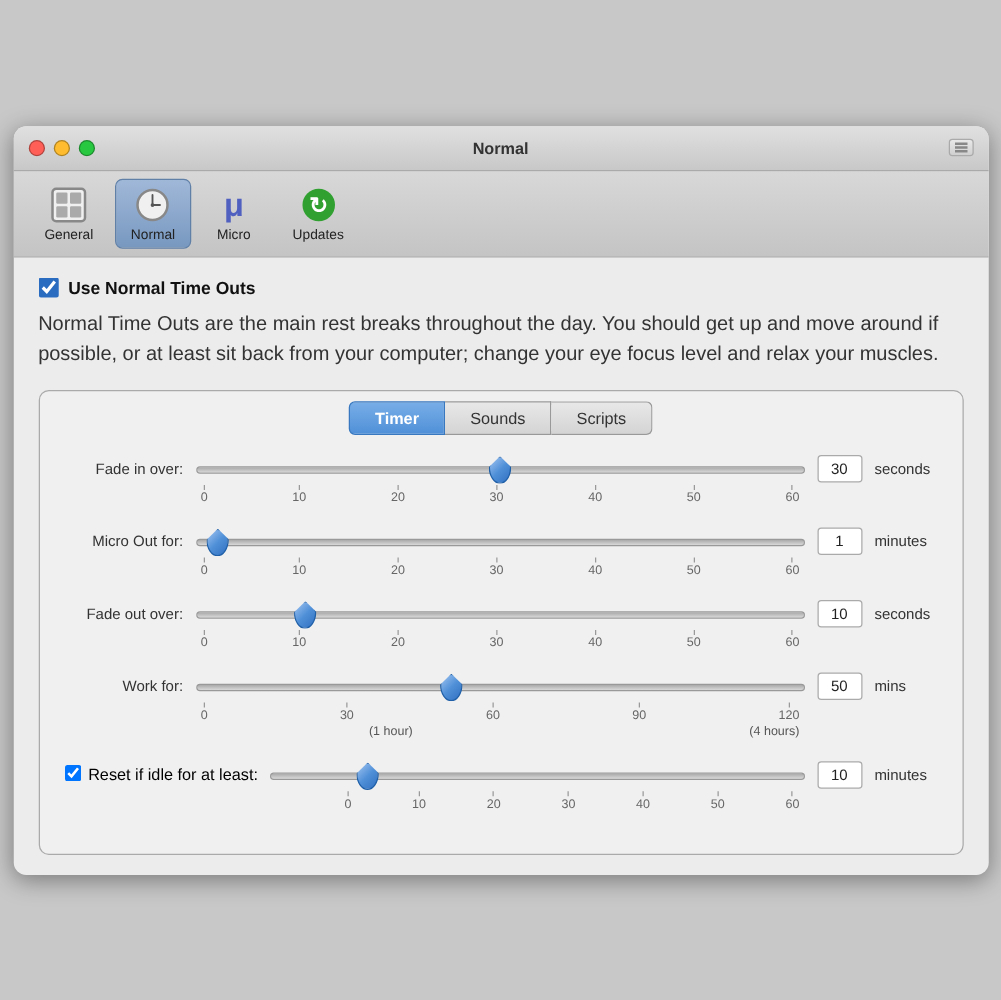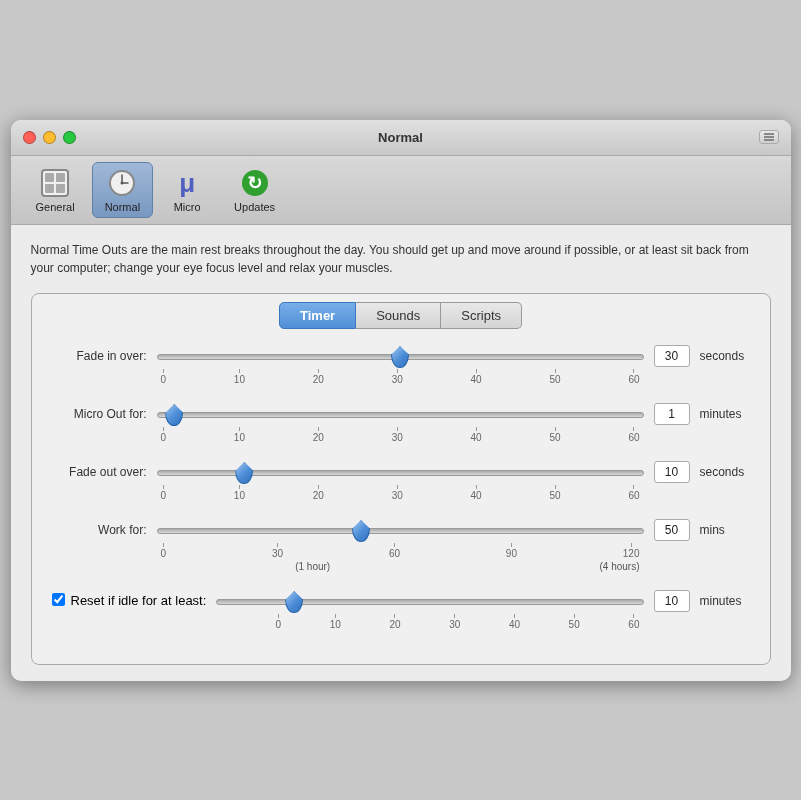--- a/index.html
+++ b/index.html
@@ -156,21 +156,21 @@
       width: 16px;
       height: 16px;
       accent-color: #2a6cc0;
     }
     .use-normal-label {
       font-size: 14px;
       font-weight: bold;
       color: #111;
     }
     .description-text {
-      font-size: 12px;
+      font-size: 16px;
       color: #333;
       line-height: 1.5;
       margin-bottom: 16px;
     }
 
     
     .tab-panel {
       border: 1px solid #aaa;
       border-radius: 8px;
       background: #f0f0f0;
@@ -456,20 +456,24 @@
           <circle cx="14" cy="14" r="13" fill="#30a030"></circle>
           <text x="14" y="20" text-anchor="middle" fill="white" font-size="18" font-weight="bold">↻</text>
         </svg>
       </div>
       <span class="toolbar-label">Updates</span>
     </div>
   </div>
 
   <div class="content">
 
+    <div class="use-normal-row">
+      <input type="checkbox" checked="" id="useNormal" style="">
+      <label class="use-normal-label" for="useNormal">Use Normal Time Outs</label>
+    </div>
 
     <p class="description-text">Normal Time Outs are the main rest breaks throughout the day.  You should get up and move around if possible, or at least sit back from your computer; change your eye focus level and relax your muscles.</p>
 
     <div class="tab-panel">
 
       <div class="tab-bar">
         <div class="tab active">Timer</div>
         <div class="tab">Sounds</div>
         <div class="tab">Scripts</div>
       </div>

